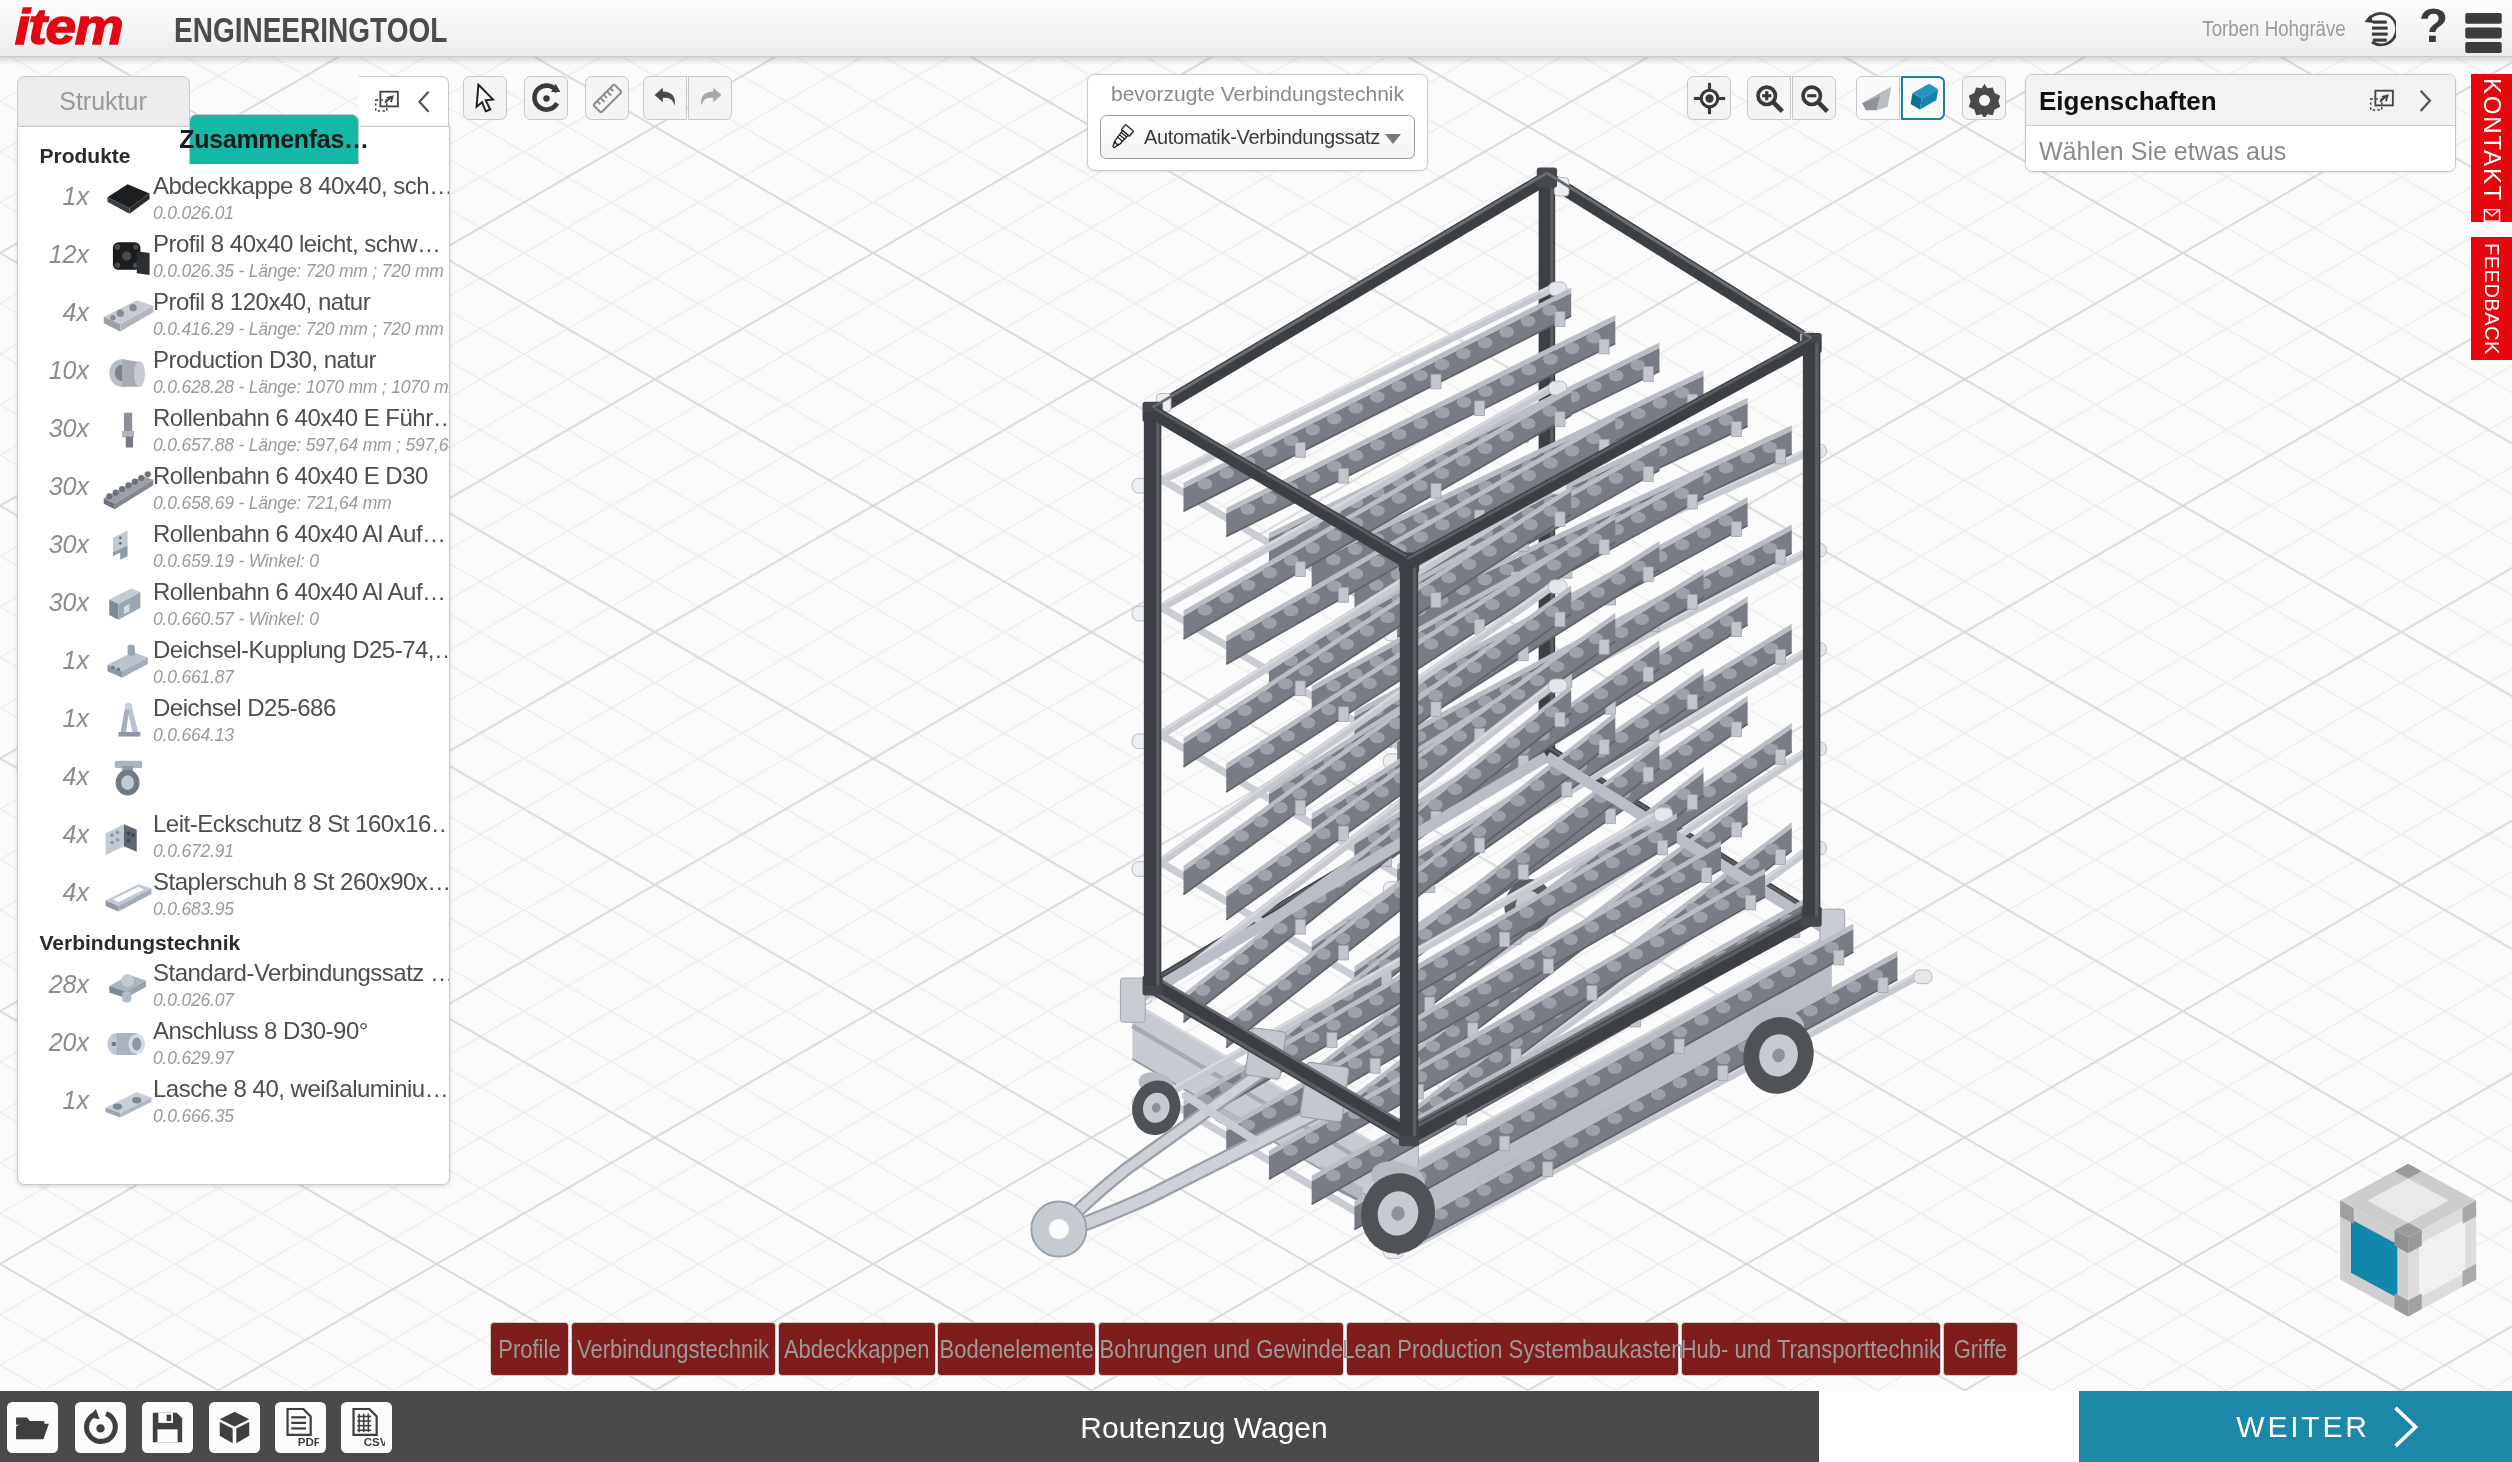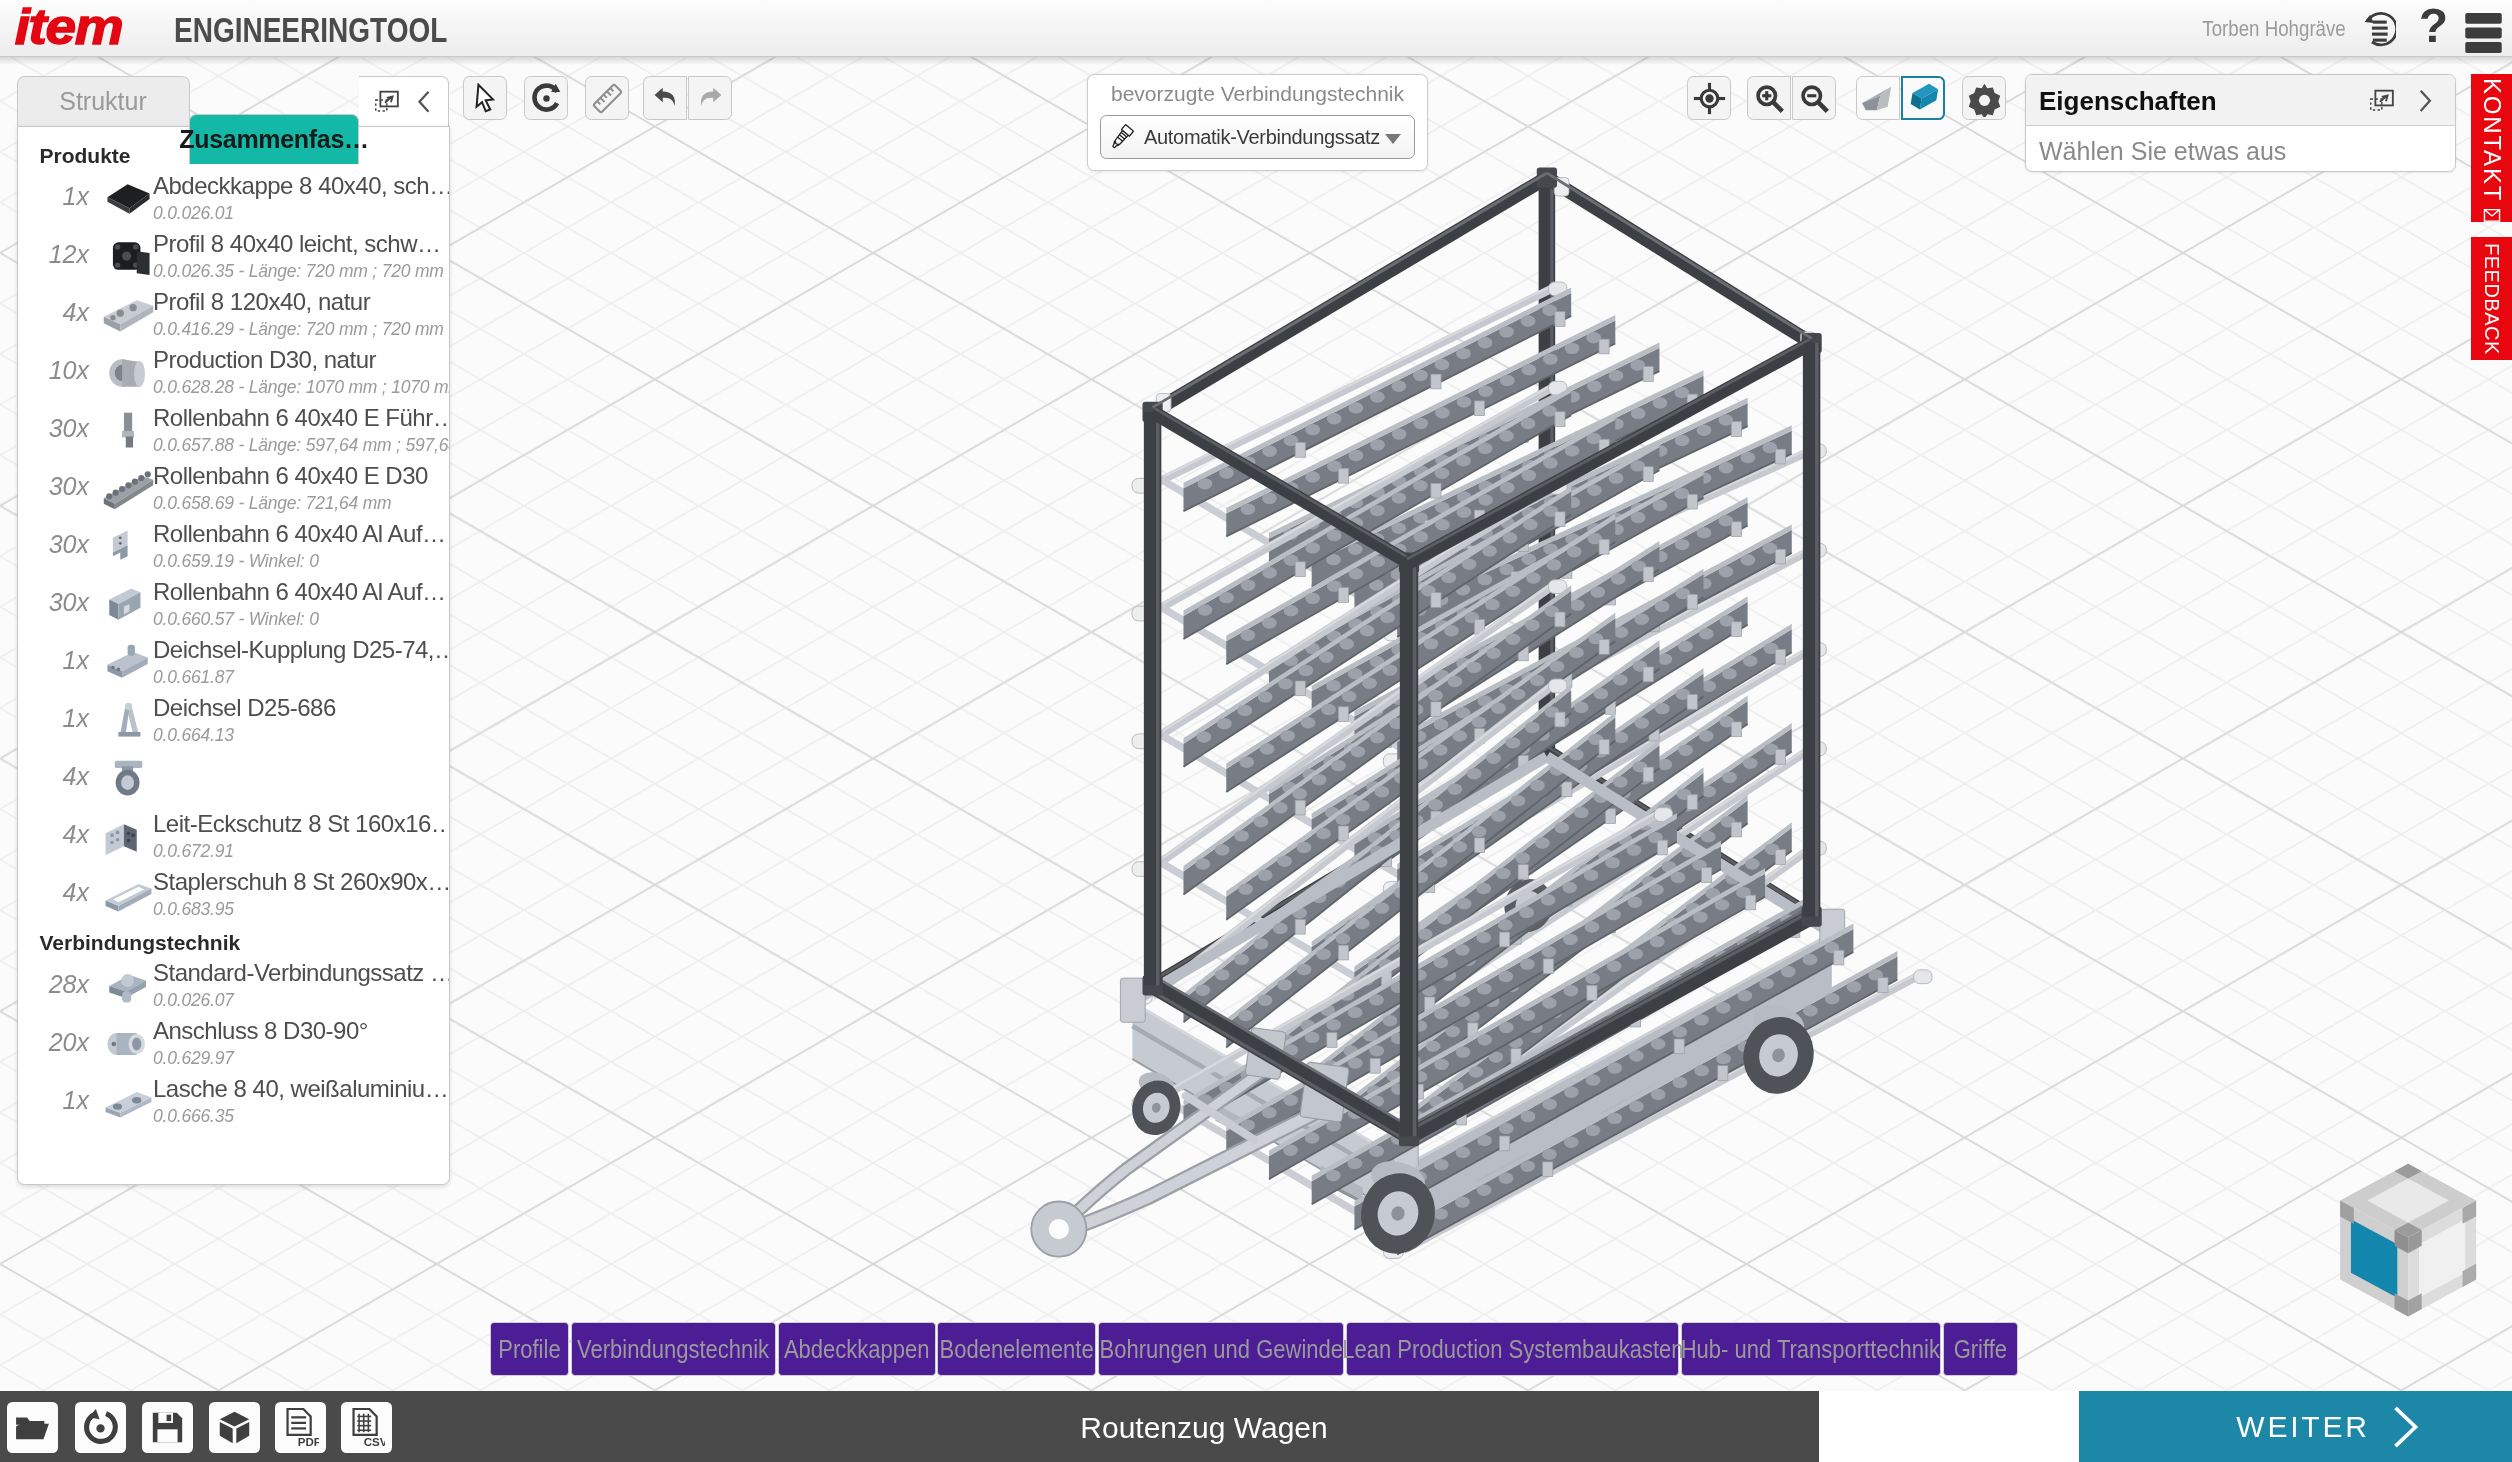--- a/index.html
+++ b/index.html
@@ -60,21 +60,21 @@
 #rphead .t { position:absolute; left:13px; top:11px; font-size:26px; font-weight:bold; color:#111; }
 #rpbody { padding:11px 13px; font-size:25px; color:#8a8a8a; }
 
 
 .redtab { position:absolute; left:2471px; width:41px; background:#e8070f; color:#fff; z-index:21;
   display:flex; flex-direction:column; align-items:center; justify-content:center; }
 .redtab .vt { writing-mode:vertical-rl; font-size:26px; letter-spacing:1.8px; }
 
 
 #cats { position:absolute; left:490px; top:1322px; height:54px; display:flex; gap:1.8px; z-index:21; transform-origin:left top; }
-.cat { background:#4c1d95; border:0.9px solid #cfcfcf; border-radius:4.6px; font-size:25px; color:#9a9a9a;
+.cat { background:#7f1d1d; border:0.9px solid #cfcfcf; border-radius:4.6px; font-size:25px; color:#9a9a9a;
   display:flex; align-items:center; justify-content:center; white-space:nowrap; box-sizing:border-box; }
 .cat span { transform:scaleX(.88); }
 
 
 #bbar { position:absolute; left:0; top:1391px; width:1819px; height:72px; background:#4a4a4a; z-index:25; }
 .bbtn { position:absolute; top:11px; width:51px; height:51px; background:#fcfcfc; border-radius:5.5px;
   display:flex; align-items:center; justify-content:center; }
 #bname { position:absolute; left:1011px; top:20px; width:386px; text-align:center; font-size:30px; color:#fff; }
 #weiter { position:absolute; left:2079px; top:1391px; width:433px; height:72px; background:#1d87a8; z-index:25;
   color:#fff; font-size:30px; letter-spacing:2.8px; display:flex; align-items:center; justify-content:center; padding-left:66px; box-sizing:border-box; }

